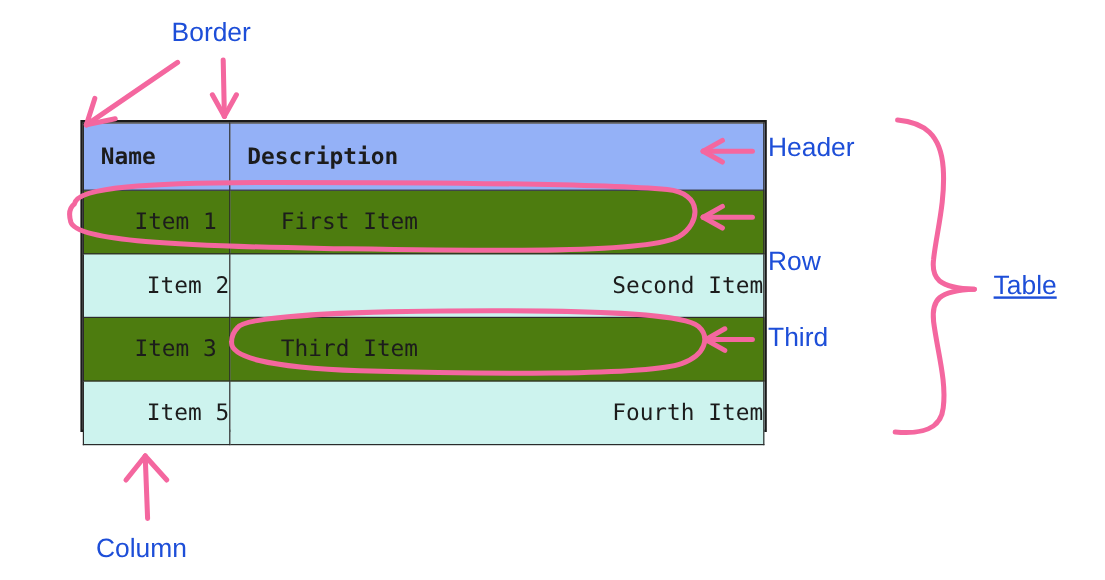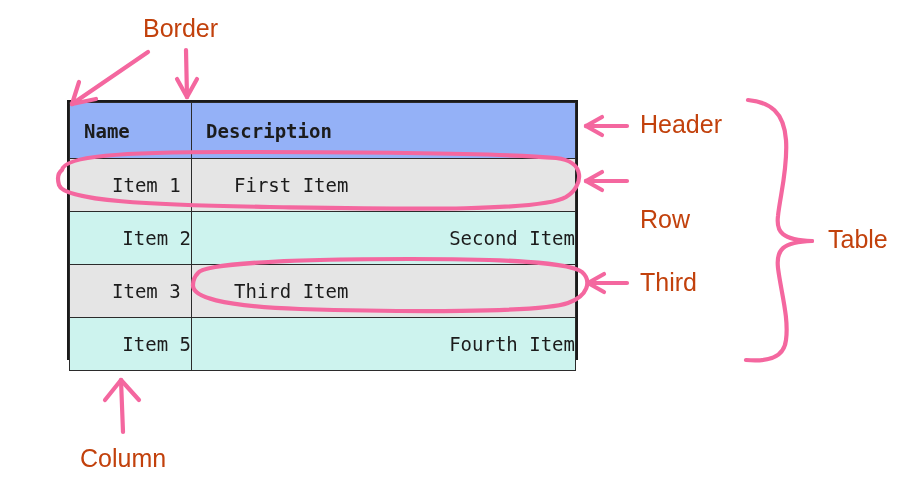--- a/index.html
+++ b/index.html
@@ -14,21 +14,21 @@
     background: #ffffff;
     overflow: hidden;
     font-family: "Liberation Sans", sans-serif;
   }
 
   
   #table-wrap {
     position: absolute;
     left: 67px;
     top: 100px;
-    width: 511px;
+    width: 572px;
     height: 260px;
     border: 2px solid #1a1a1a;
     box-sizing: border-box;
   }
   table.demo-table {
     border-collapse: collapse;
     width: 100%;
     height: 100%;
     table-layout: fixed;
     font-family: "DejaVu Sans Mono", "Liberation Mono", monospace;
@@ -42,46 +42,46 @@
     color: #1c1c1c;
     height: 52px;
     vertical-align: middle;
     letter-spacing: 0px;
   }
   table.demo-table thead th {
     background: #94b1f7;
     font-weight: bold;
     height: 55px;
   }
-  table.demo-table tbody tr.row-odd td { background: #e5e5e5; padding-left: 42px; }
+  table.demo-table tbody tr.row-odd td { background: #4d7c0f; padding-left: 42px; }
   table.demo-table tbody tr.row-even td { background: #cdf3ee; text-align: right; }
 
   
   #annot {
     position: absolute;
     left: 0; top: 0;
     width: 921px;
     height: 483px;
     pointer-events: none;
   }
 
   
   .annot-label {
     position: absolute;
     font-family: "Liberation Sans", sans-serif;
-    font-size: 25px;
-    color: #c2410c;
+    font-size: 22px;
+    color: #1d4ed8;
     white-space: nowrap;
     line-height: 1;
   }
   #label-border  { left: 143px; top: 16px; }
   #label-header  { left: 640px; top: 112px; }
   #label-row     { left: 640px; top: 167px; margin-top: 40px; }
   #label-cell    { left: 640px; top: 270px; }
-  #label-table   { left: 828px; top: 227px; }
+  #label-table   { left: 828px; top: 227px; text-decoration: underline; }
   #label-column  { left: 80px;  top: 446px; }
 </style>
 </head>
 <body>
 
 <div id="canvas">
 
   <div id="table-wrap">
     <table class="demo-table">
       <colgroup>

